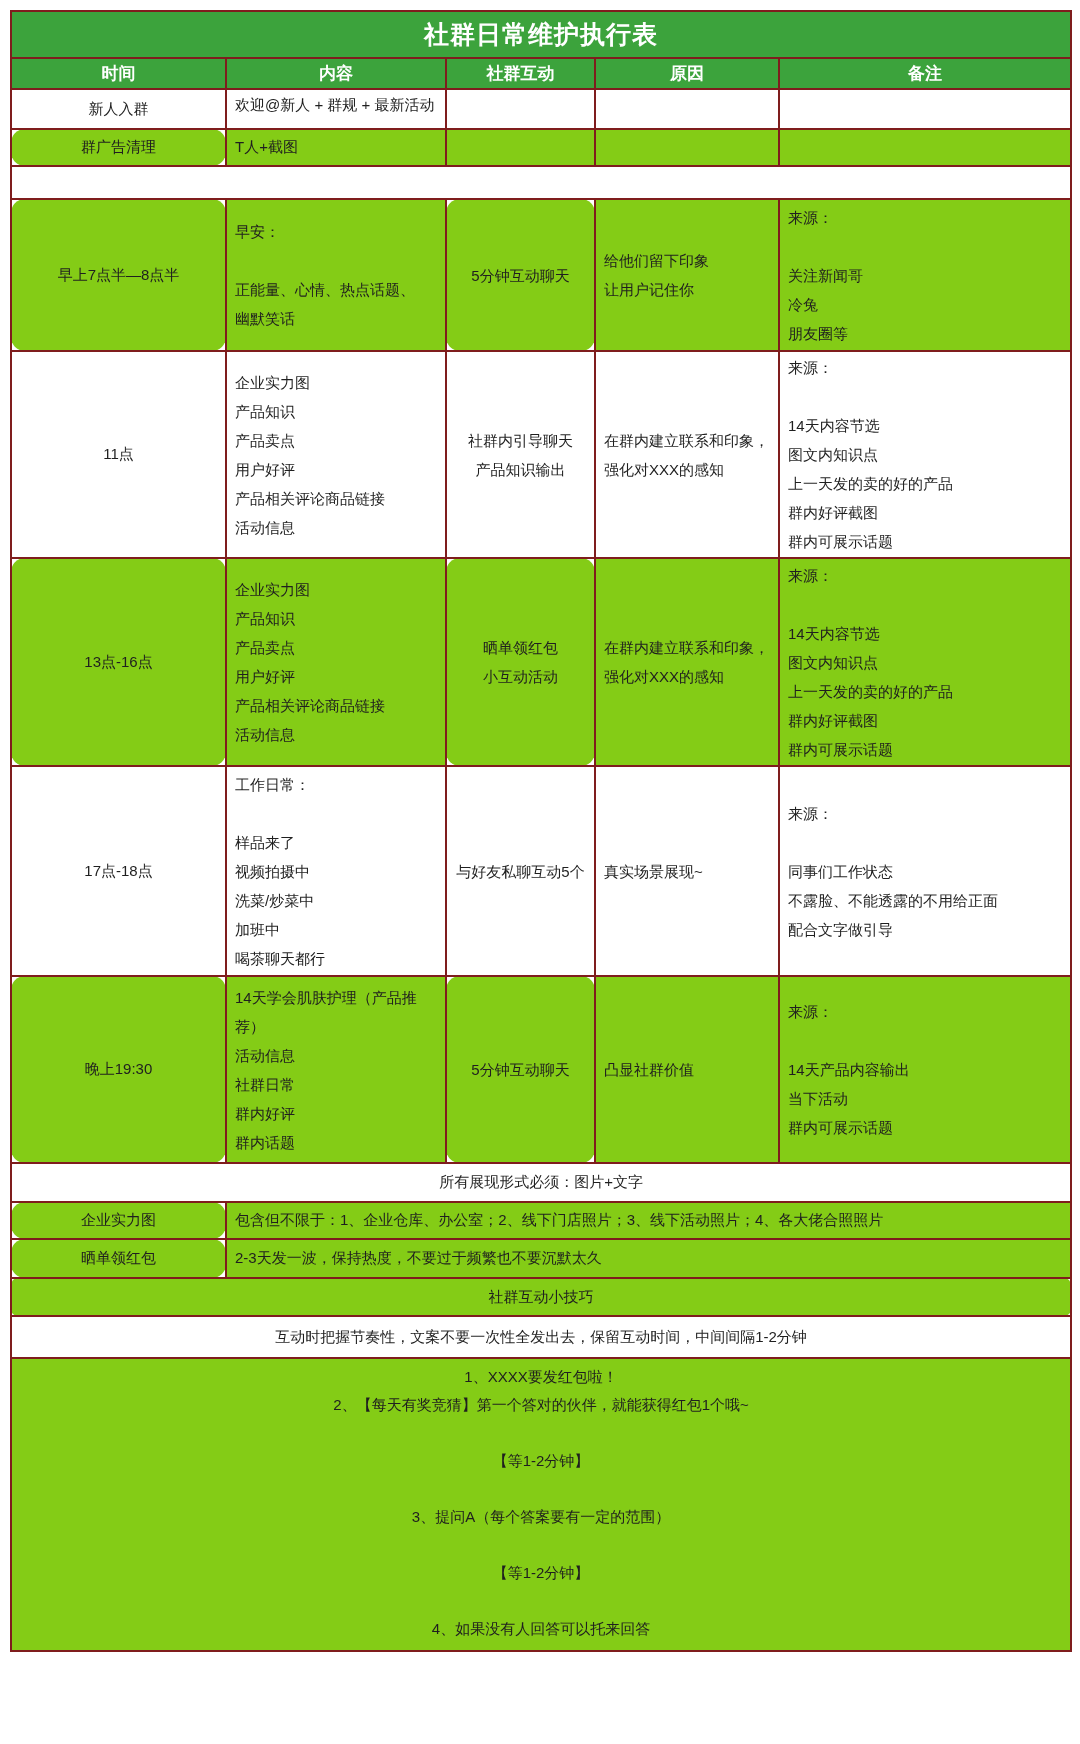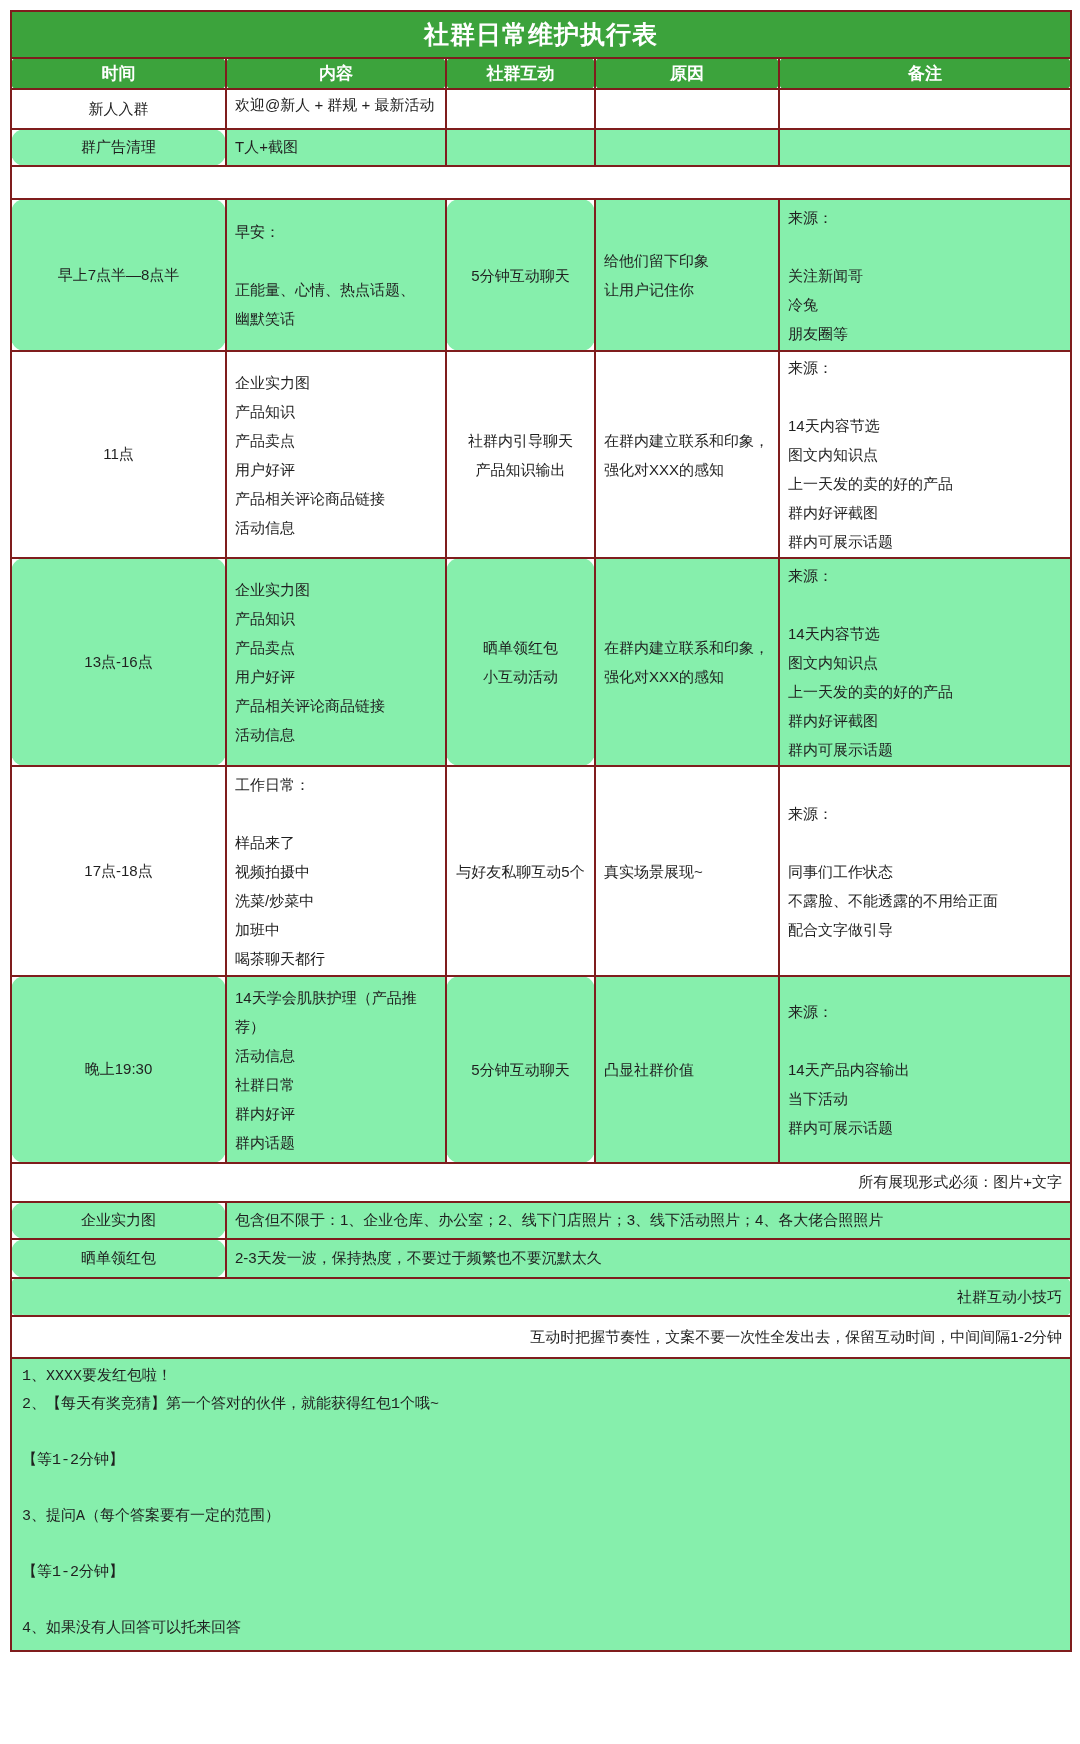--- a/index.html
+++ b/index.html
@@ -19,23 +19,23 @@
     word-break:break-all;
   }
   
   col.c-time{width:215px}
   col.c-content{width:220px}
   col.c-inter{width:149px}
   col.c-reason{width:184px}
   col.c-notes{width:292px}
 
   .green{background:#3ca33c;color:#ffffff;}
-  .lg{background:#86efac;}
+  .lg{background:#84cc16;}
   .title-cell{font-size:25px;font-weight:bold;text-align:center;letter-spacing:1px;}
-  .head td{font-size:17px;font-weight:bold;text-align:center;padding:0 6px;border-radius:6px;}
+  .head td{font-size:17px;font-weight:bold;text-align:center;padding:0 6px;}
   .c{text-align:center;padding:0 2px;border-radius:14px;}
   .pre{white-space:pre-line;line-height:29px;}
   .clip2{height:36px;overflow:hidden;line-height:30px;}
   .top{vertical-align:top;}
 
   
   .h-title td{height:45px}
   .h-head td{height:29px}
   .h-r1 td{height:38px}
   .h-r2 td{height:35px}
@@ -52,24 +52,23 @@
   .h-g4 td{height:36px}
   .h-tt td{height:36px}
   .h-tn td{height:40px}
   .h-sc td{height:283px}
 
   .script-cell{
     vertical-align:top;
     white-space:pre-line;
     line-height:28px;
     padding:4px 10px;
-    text-align:left;
-    font-family:Liberation Mono, monospace;
+    text-align:center;
   }
-  .center-text{text-align:right;border-radius:7px;}
+  .center-text{text-align:center;border-radius:7px;}
 </style>
 </head>
 <body>
 
 <div class="sheet">
 <table>
   <colgroup>
     <col class="c-time">
         <col class="c-content">
         <col class="c-inter">

